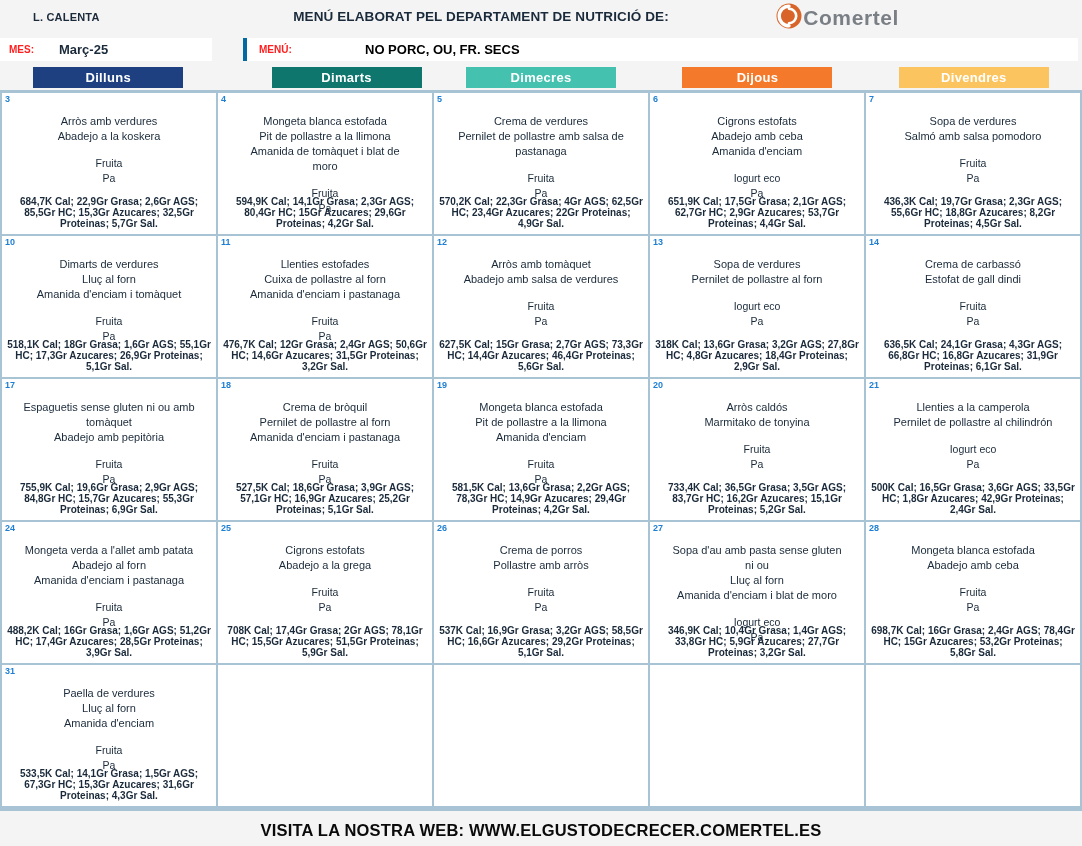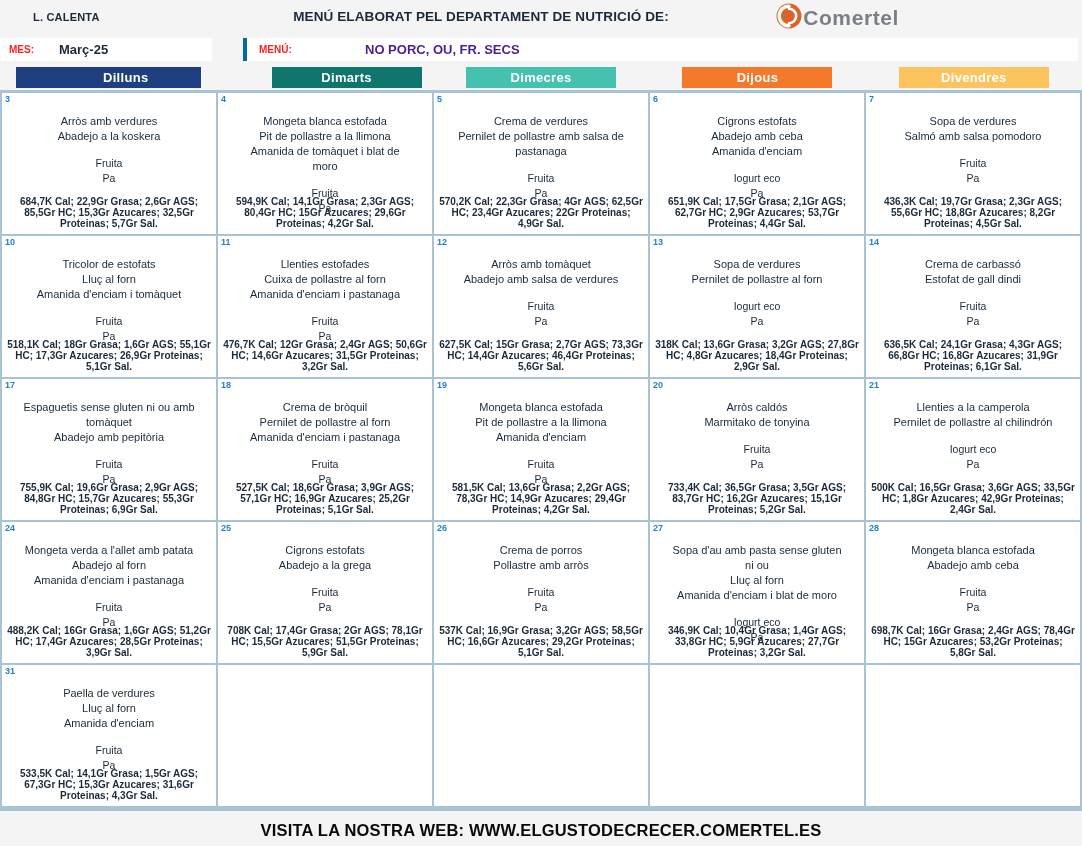--- a/index.html
+++ b/index.html
@@ -109,21 +109,21 @@
   .menu-label {
     font-size: 10px;
     font-weight: bold;
     color: #ff1e1e;
     margin-left: 12px;
     width: 62px;
   }
   .menu-value {
     font-size: 13px;
     font-weight: bold;
-    color: #4c1d95;
+    color: #000000;
     margin-left: 44px;
   }
 
   
   .dayheaders {
     display: flex;
     height: 22px;
     padding: 2px 0 2px 0;
     background: #f4f4f4;
   }
@@ -241,21 +241,21 @@
     <span class="mes-value">Març-25</span>
   </div>
   <div class="menu-box">
     <span class="menu-label">MENÚ:</span>
     <span class="menu-value">NO PORC, OU, FR. SECS</span>
   </div>
 </div>
 
 <div class="dayheaders">
     <div class="daycol">
-      <div class="daychip" style="background: rgb(30, 64, 128); padding-left: 35px;">Dilluns</div>
+      <div class="daychip" style="background: rgb(30, 64, 128);">Dilluns</div>
     </div>
     <div class="daycol">
       <div class="daychip" style="background: #0f766e; margin-left: 44px;">Dimarts</div>
     </div>
     <div class="daycol">
       <div class="daychip" style="background: rgb(69, 193, 176);">Dimecres</div>
     </div>
     <div class="daycol">
       <div class="daychip" style="background: rgb(244, 121, 42);">Dijous</div>
     </div>
@@ -326,21 +326,21 @@
           <div>Fruita</div>
           <div>Pa</div>
         </div>
         <div class="nutri">436,3K Cal; 19,7Gr Grasa; 2,3Gr AGS; 55,6Gr HC; 18,8Gr Azucares; 8,2Gr Proteinas; 4,5Gr Sal.</div>
       </div>
     </div>
     <div class="week">
       <div class="cell">
         <div class="daynum">10</div>
         <div class="dishes">
-          <div>Tricolor de estofats</div>
+          <div>Dimarts de verdures</div>
           <div>Lluç al forn</div>
           <div>Amanida d'enciam i tomàquet</div>
         </div>
         <div class="extras">
           <div>Fruita</div>
           <div>Pa</div>
         </div>
         <div class="nutri">518,1K Cal; 18Gr Grasa; 1,6Gr AGS; 55,1Gr HC; 17,3Gr Azucares; 26,9Gr Proteinas; 5,1Gr Sal.</div>
       </div>
       <div class="cell">

